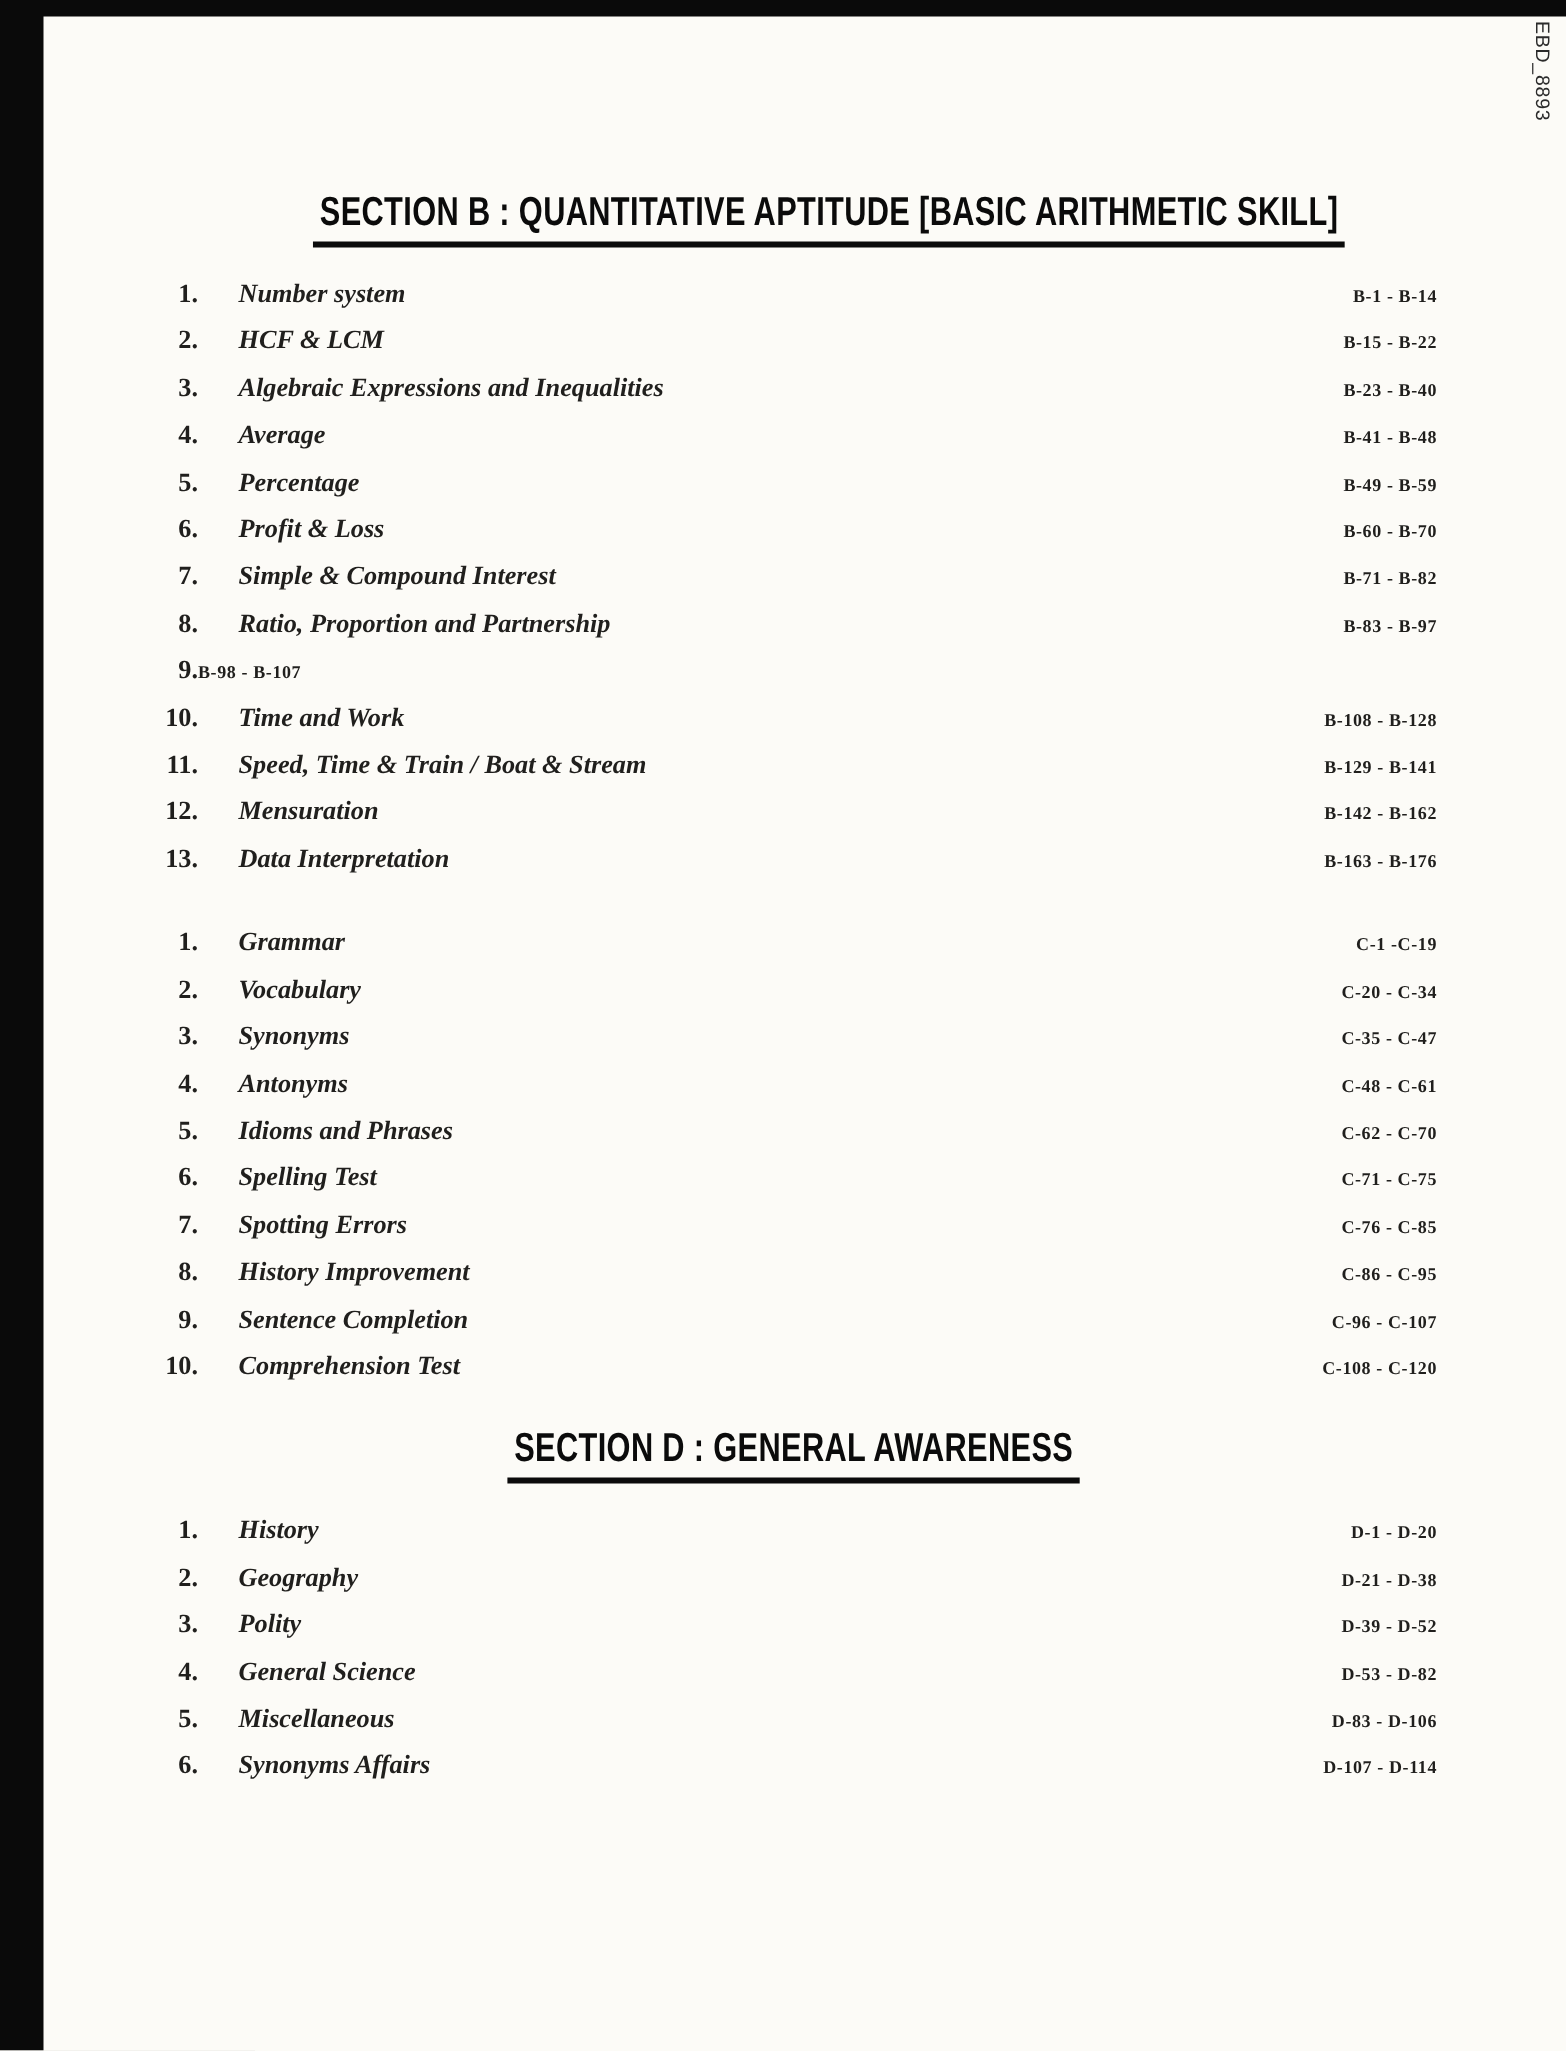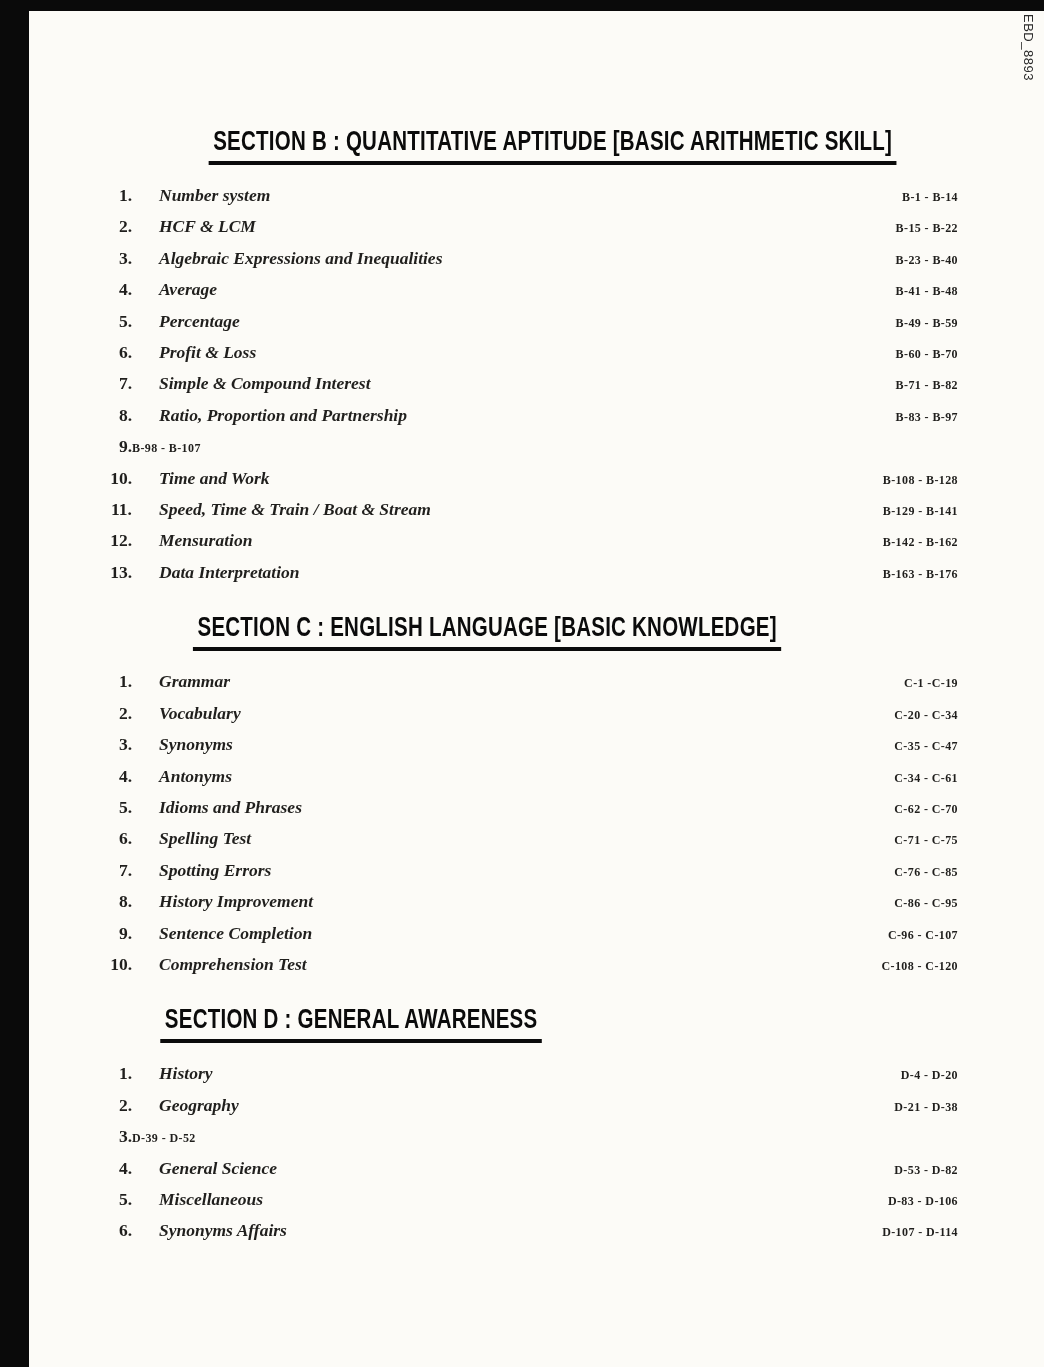--- a/index.html
+++ b/index.html
@@ -38,20 +38,21 @@
     letter-spacing: 0.5px;
   }
   .content {
     position: absolute;
     left: 100px; top: 0;
     width: 858px;
     padding-top: 126px;
   }
   .section:not(:first-child) { margin-top: 24px; }
   .heading-wrap {
+    text-align: center;
     margin-bottom: 15px;
   }
   .section-title {
     display: inline-block;
     transform: scaleX(0.76);
     font-family: "Liberation Sans", sans-serif;
     font-weight: 700;
     font-size: 27px;
     letter-spacing: 0.3px;
     color: #0b0b0b;
@@ -171,23 +172,20 @@
 
   <div class="toc-row">
     <span class="num">13.</span>
     <span class="title">Data Interpretation</span>
     <span class="pages">B-163 - B-176</span>
   </div>
 </div>
   </section>
 
   <section class="section">
-    <div class="heading-wrap">
-      <span class="section-title">SECTION C : ENGLISH LANGUAGE [BASIC KNOWLEDGE]</span>
-    </div>
     <div class="rows">
   <div class="toc-row">
     <span class="num">1.</span>
     <span class="title">Grammar</span>
     <span class="pages">C-1 -C-19</span>
   </div>
 
   <div class="toc-row">
     <span class="num">2.</span>
     <span class="title">Vocabulary</span>
@@ -196,21 +194,21 @@
 
   <div class="toc-row">
     <span class="num">3.</span>
     <span class="title">Synonyms</span>
     <span class="pages">C-35 - C-47</span>
   </div>
 
   <div class="toc-row">
     <span class="num">4.</span>
     <span class="title">Antonyms</span>
-    <span class="pages">C-34 - C-61</span>
+    <span class="pages">C-48 - C-61</span>
   </div>
 
   <div class="toc-row">
     <span class="num">5.</span>
     <span class="title">Idioms and Phrases</span>
     <span class="pages">C-62 - C-70</span>
   </div>
 
   <div class="toc-row">
     <span class="num">6.</span>
@@ -245,31 +243,32 @@
   </section>
 
   <section class="section">
     <div class="heading-wrap">
       <span class="section-title">SECTION D : GENERAL AWARENESS</span>
     </div>
     <div class="rows">
   <div class="toc-row">
     <span class="num">1.</span>
     <span class="title">History</span>
-    <span class="pages">D-4 - D-20</span>
+    <span class="pages">D-1 - D-20</span>
   </div>
 
   <div class="toc-row">
     <span class="num">2.</span>
     <span class="title">Geography</span>
     <span class="pages">D-21 - D-38</span>
   </div>
 
   <div class="toc-row">
     <span class="num">3.</span>
+    <span class="title">Polity</span>
     <span class="pages">D-39 - D-52</span>
   </div>
 
   <div class="toc-row">
     <span class="num">4.</span>
     <span class="title">General Science</span>
     <span class="pages">D-53 - D-82</span>
   </div>
 
   <div class="toc-row">

